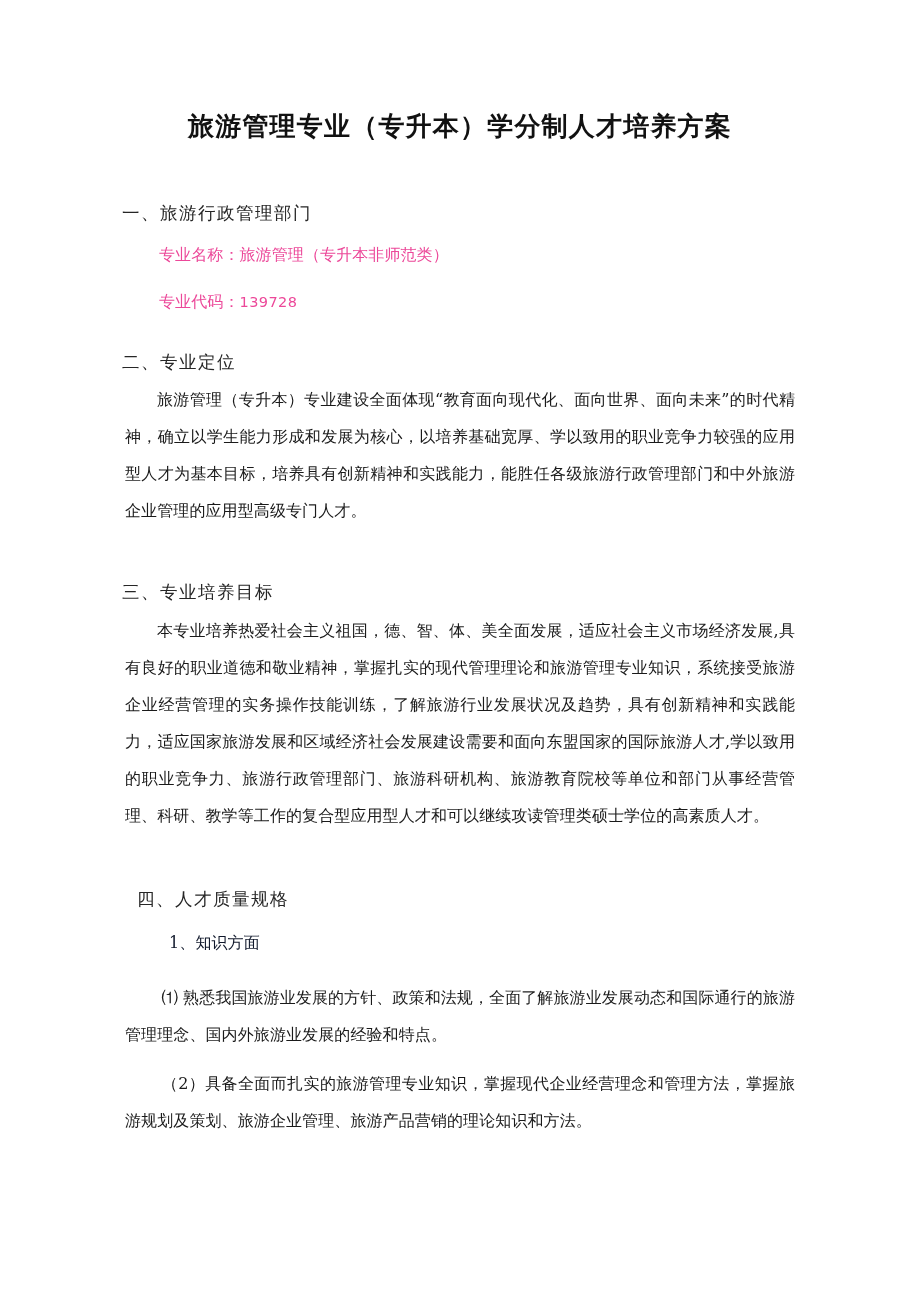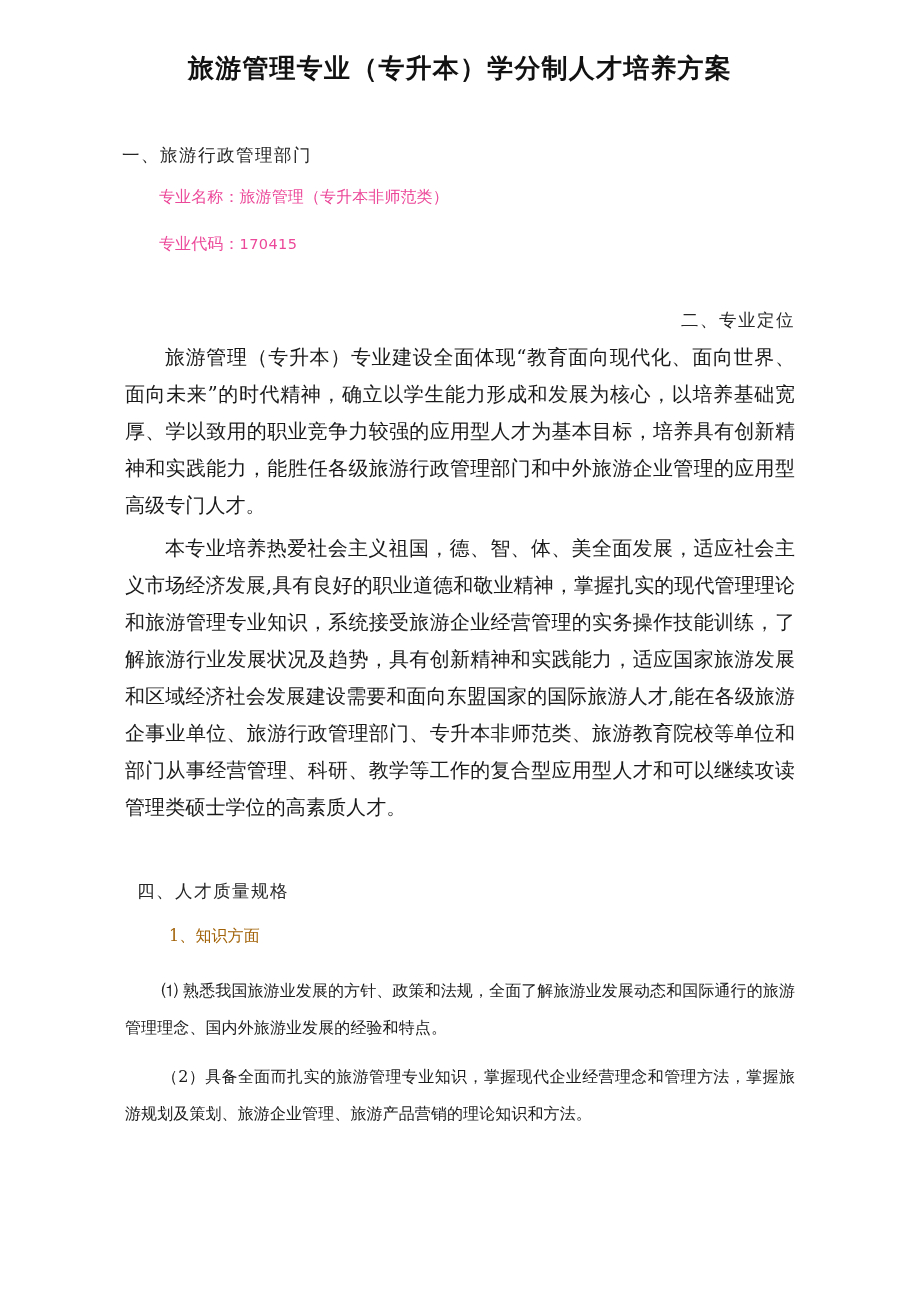--- a/index.html
+++ b/index.html
@@ -31,45 +31,45 @@
 
   
   .doc-title {
     font-family: "DejaVu Sans", "Liberation Sans", sans-serif;
     font-size: 26px;
     font-weight: 700;
     letter-spacing: 1.2px;
     text-align: center;
     color: #111111;
     margin: 0;
-    padding-top: 52px;
+    padding-top: 110px;
     padding-bottom: 0;
     line-height: 1.3;
   }
 
   
   .section-heading {
     font-family: "DejaVu Sans", "Liberation Sans", sans-serif;
     font-size: 17.5px;
     font-weight: 400;
     color: #262626;
     letter-spacing: 1.5px;
     margin: 0;
     line-height: 1.5;
     margin-left: -3px;
   }
   .sec-1 { margin-top: 56px; }
-  .sec-2 { margin-top: 44px; text-align: right; }
+  .sec-2 { margin-top: 28px; }
   .sec-3 { margin-top: 50px; }
   .sec-4 { margin-top: 52px; margin-left: 12px; }
 
   
   .body-para {
     font-family: "DejaVu Serif", "Liberation Serif", serif;
-    font-size: 20px;
+    font-size: 16px;
     line-height: 37px;
     color: #1a1a1a;
     text-align: justify;
     text-justify: inter-ideograph;
     margin: 0;
     letter-spacing: 0.1px;
   }
   .indent-2 { text-indent: 2em; }
 
   
@@ -92,21 +92,21 @@
   .p-after-head { margin-top: 6px; }
 
   
   .sub-item {
     font-family: "DejaVu Serif", "Liberation Serif", serif;
     font-size: 16px;
     line-height: 37px;
     margin: 0;
     padding-left: 44px;
     letter-spacing: 0.1px;
-    color: #a16207;
+    color: #0f172a;
   }
 
   .enum-para {
     font-family: "DejaVu Serif", "Liberation Serif", serif;
     font-size: 16px;
     line-height: 37px;
     color: #1a1a1a;
     text-align: justify;
     text-justify: inter-ideograph;
     margin: 0;
@@ -122,29 +122,30 @@
 <div class="page">
   <div class="sheet">
 
     <h1 class="doc-title">旅游管理专业（专升本）学分制人才培养方案</h1>
 
     <h2 class="section-heading sec-1">一、旅游行政管理部门</h2>
 
     <p class="sub-line gap-top">专业名称：旅游管理（专升本非师范类）</p>
 
     <p class="sub-line gap-top">
-      <span>专业代码：</span><span class="code-num">170415</span>
+      <span>专业代码：</span><span class="code-num">139728</span>
     </p>
 
     <h2 class="section-heading sec-2">二、专业定位</h2>
 
     <p class="body-para indent-2 p-after-head">旅游管理（专升本）专业建设全面体现“教育面向现代化、面向世界、面向未来”的时代精神，确立以学生能力形成和发展为核心，以培养基础宽厚、学以致用的职业竞争力较强的应用型人才为基本目标，培养具有创新精神和实践能力，能胜任各级旅游行政管理部门和中外旅游企业管理的应用型高级专门人才。</p>
 
+    <h2 class="section-heading sec-3">三、专业培养目标</h2>
 
-    <p class="body-para indent-2 p-after-head">本专业培养热爱社会主义祖国，德、智、体、美全面发展，适应社会主义市场经济发展,具有良好的职业道德和敬业精神，掌握扎实的现代管理理论和旅游管理专业知识，系统接受旅游企业经营管理的实务操作技能训练，了解旅游行业发展状况及趋势，具有创新精神和实践能力，适应国家旅游发展和区域经济社会发展建设需要和面向东盟国家的国际旅游人才,能在各级旅游企事业单位、旅游行政管理部门、专升本非师范类、旅游教育院校等单位和部门从事经营管理、科研、教学等工作的复合型应用型人才和可以继续攻读管理类硕士学位的高素质人才。</p>
+    <p class="body-para indent-2 p-after-head">本专业培养热爱社会主义祖国，德、智、体、美全面发展，适应社会主义市场经济发展,具有良好的职业道德和敬业精神，掌握扎实的现代管理理论和旅游管理专业知识，系统接受旅游企业经营管理的实务操作技能训练，了解旅游行业发展状况及趋势，具有创新精神和实践能力，适应国家旅游发展和区域经济社会发展建设需要和面向东盟国家的国际旅游人才,学以致用的职业竞争力、旅游行政管理部门、旅游科研机构、旅游教育院校等单位和部门从事经营管理、科研、教学等工作的复合型应用型人才和可以继续攻读管理类硕士学位的高素质人才。</p>
 
     <h2 class="section-heading sec-4">四、人才质量规格</h2>
 
 
     <p class="sub-item gap-sm">1、知识方面</p>
 
     <p class="enum-para gap-md">⑴ 熟悉我国旅游业发展的方针、政策和法规，全面了解旅游业发展动态和国际通行的旅游管理理念、国内外旅游业发展的经验和特点。</p>
 
     <p class="enum-para gap-sm">（2）具备全面而扎实的旅游管理专业知识，掌握现代企业经营理念和管理方法，掌握旅游规划及策划、旅游企业管理、旅游产品营销的理论知识和方法。</p>
 

